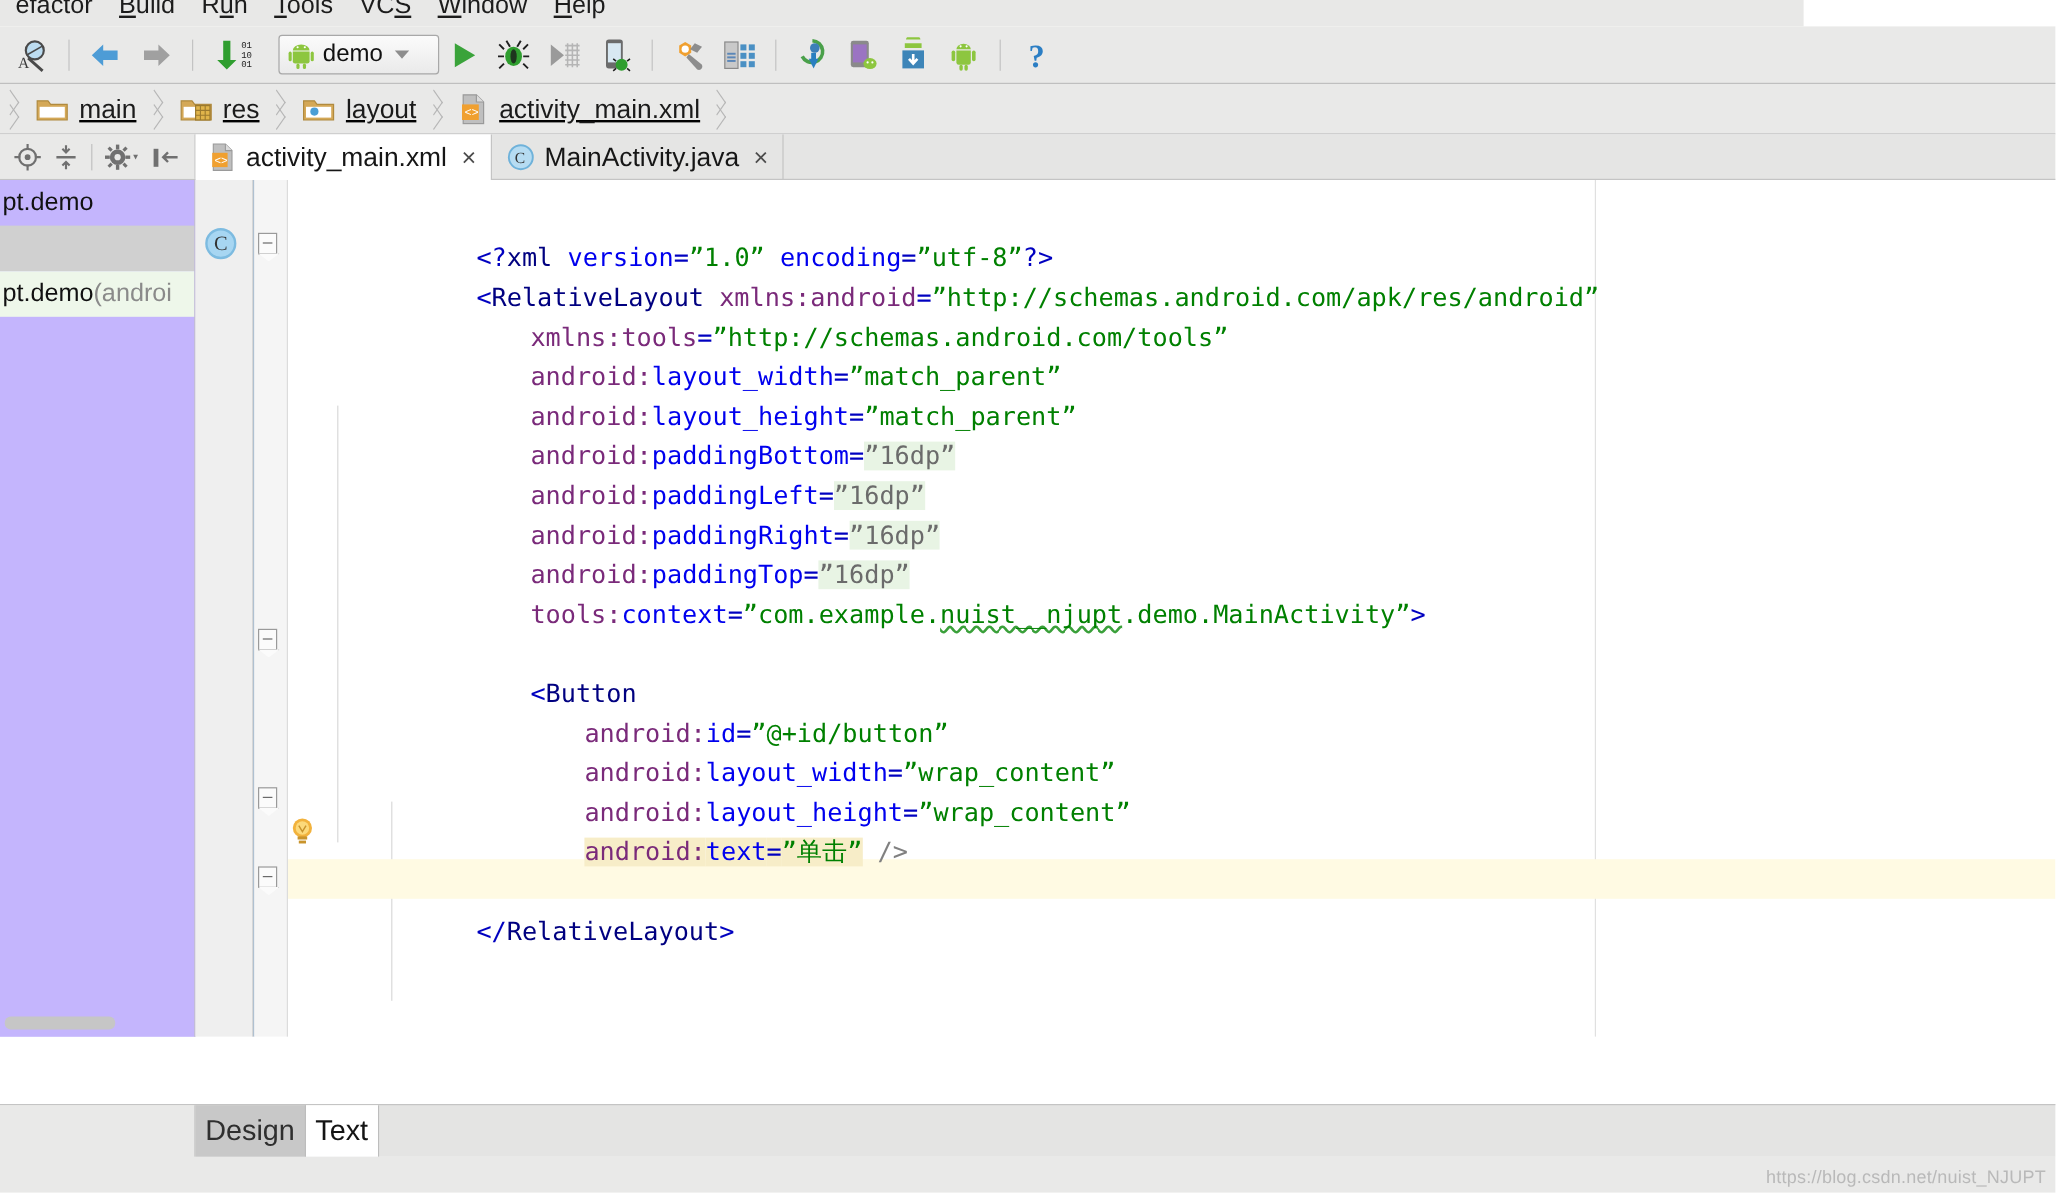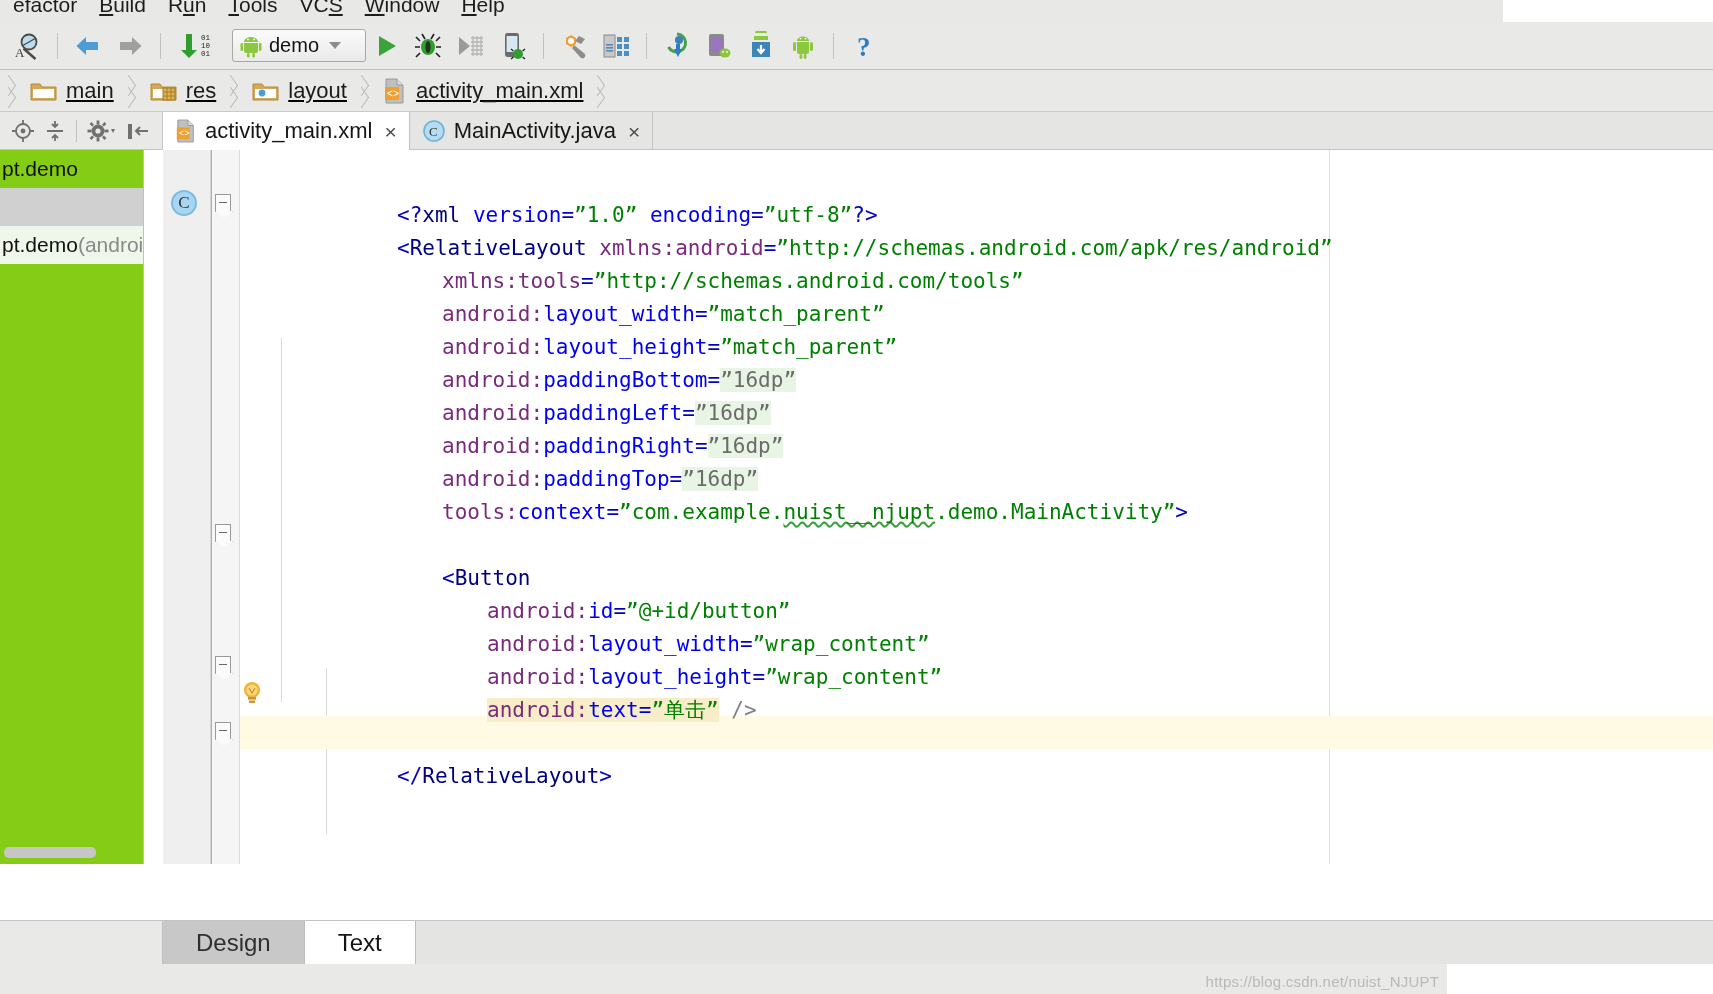--- a/index.html
+++ b/index.html
@@ -167,22 +167,22 @@
   .etab-close {
     font-size: 21px; color: #4c4c4c;
     margin-left: 4px;
     line-height: 1;
   }
 
   
   .projpane {
     position: absolute;
     left: 0; top: 150px;
-    width: 144px; height: 714px;
-    background: #84cc16;
+    width: 163px; height: 714px;
+    background: #c4b5fd;
     border-right: 1px solid #c0c0c0;
     overflow: hidden;
   }
   .pt-row {
     height: 38px;
     display: flex; align-items: center;
     padding-left: 2px;
     font-size: 21px; color: #111;
     white-space: nowrap;
   }
@@ -332,34 +332,34 @@
     border-top: 1px solid #c4c4c4;
     display: flex; align-items: stretch;
   }
   .bb-left {
     width: 163px; background: #e9e9e8;
     border-right: 1px solid #c0c0c0;
     flex: none;
   }
   .dt-tab {
     display: flex; align-items: center; justify-content: center;
-    padding: 0 33px;
+    padding: 0 8px;
     font-size: 24px;
     color: #141414;
     border-right: 1px solid #bdbdbd;
     flex: none;
   }
   .dt-tab.inactive { background: #c8c8c8; color: #2f2f2f; }
   .dt-tab.active { background: #ffffff; }
 
   
   .statusbar {
     position: absolute;
     left: 0; bottom: 0;
-    width: 1447px; height: 30px;
+    width: 1713px; height: 30px;
     background: #e9e9e8;
   }
   .watermark {
     position: absolute;
     right: 8px; bottom: 4px;
     font-size: 15px;
     color: #b9b9b9;
     letter-spacing: 0.2px;
     white-space: nowrap;
   }

